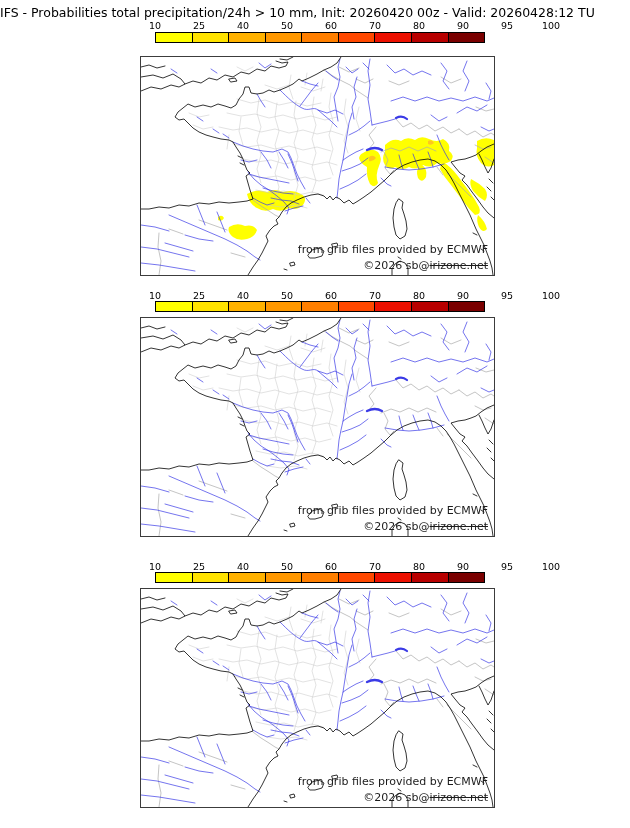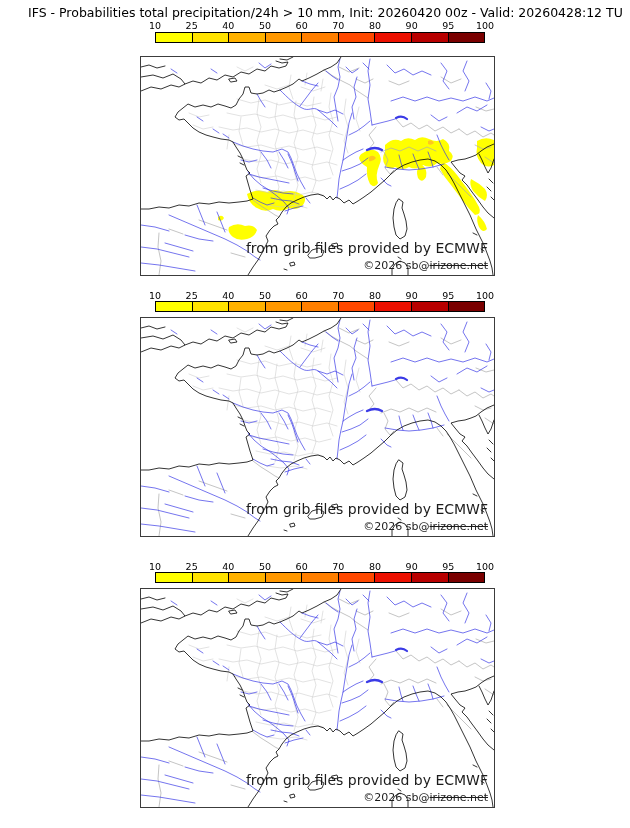--- a/index.html
+++ b/index.html
@@ -1,30 +1,30 @@
 <!DOCTYPE html>
 <html><head>
 <meta charset="utf-8">
 <style>
   html,body{margin:0;padding:0;background:#ffffff;}
   #page{position:relative;width:630px;height:828px;background:#ffffff;overflow:hidden;
         font-family:"DejaVu Sans","Liberation Sans",sans-serif;color:#000;}
   .panel-title{position:absolute;left:0;width:542px;text-align:center;
-    font-size:12.5px;line-height:15px;color:#000;white-space:nowrap;padding-left:28px;}
-  .ticks-row{position:absolute;left:155px;width:330px;height:11px;font-size:9.5px;color:#000;}
+    font-size:12.5px;line-height:15px;color:#000;white-space:nowrap;}
+  .ticks-row{position:absolute;left:155px;width:396px;height:11px;font-size:9.5px;color:#000;}
   .cbtick{position:absolute;top:0;transform:translateX(-50%);line-height:11px;}
   .colorbar{position:absolute;left:155px;width:330px;height:11px;display:flex;
     border:1px solid #000;box-sizing:border-box;}
   .cbcell{flex:1 1 0;border-right:1px solid #000;}
   .cbcell:last-child{border-right:none;}
   .map{position:absolute;left:140px;width:353px;height:218px;border:1px solid #3c3c3c;
     box-sizing:content-box;background:#fff;}
   .map svg{display:block;width:353px;height:218px;}
   .wm{position:absolute;right:6px;text-align:right;color:#1c1c1c;white-space:nowrap;}
-  .wm1{bottom:19px;font-size:14px;}
+  .wm1{bottom:19px;font-size:11px;}
   .wm2{bottom:3px;font-size:11px;}
   .struck{text-decoration:line-through;}
   .t1{top:5px;}   .k1{top:20px;} .b1{top:32px;} .m1{top:56px;}
   .t2{top:281px;} .k2{top:290px;} .b2{top:301px;} .m2{top:317px;}
   .t3{top:550px;} .k3{top:561px;} .b3{top:572px;} .m3{top:588px;}
 </style>
 </head>
 <body>
 
 <svg width="0" height="0" style="position:absolute" aria-hidden="true">

